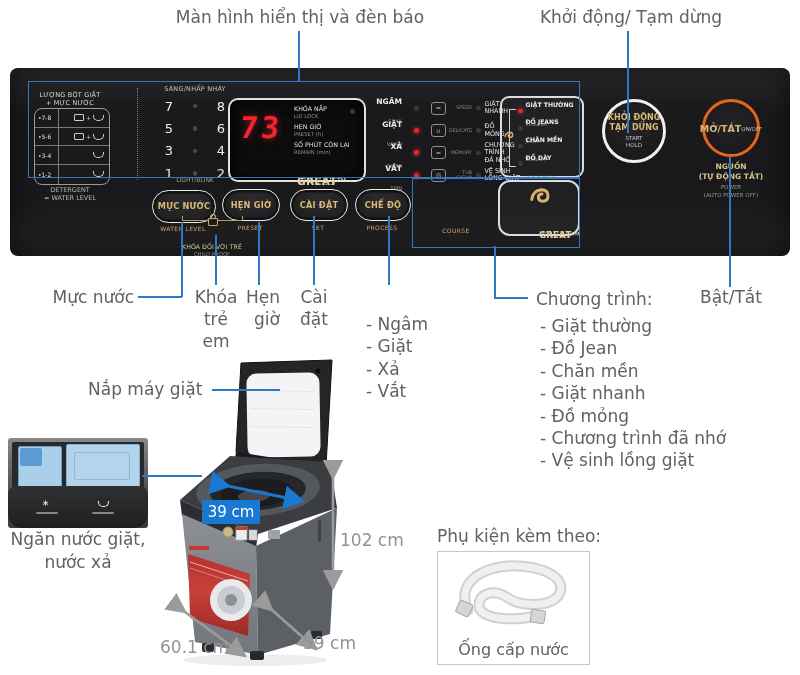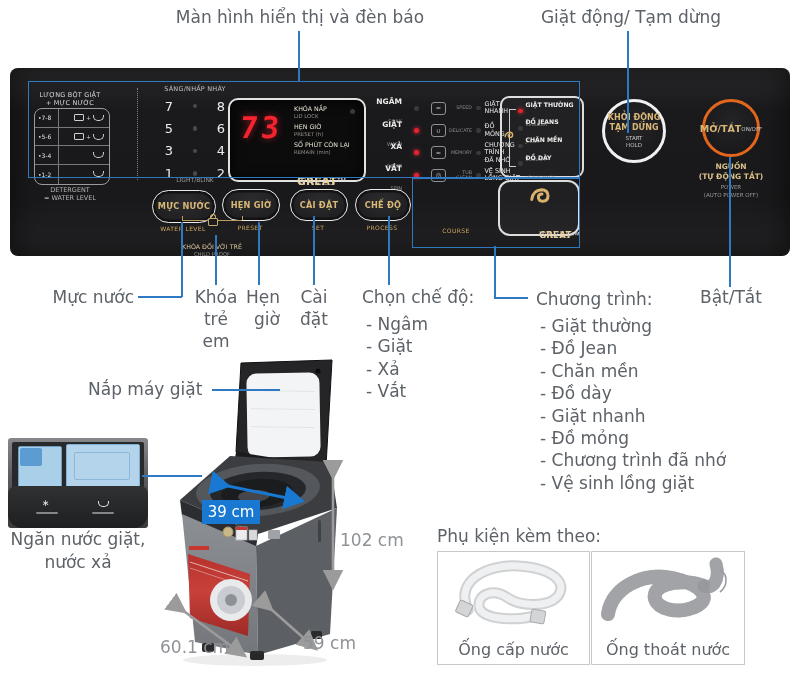--- a/index.html
+++ b/index.html
@@ -149,21 +149,21 @@
   
   .acc-box{position:absolute;border:1px solid #c6c9cc;background:#fff;}
   .acc-label{position:absolute;left:0;right:0;bottom:5px;text-align:center;color:#5d6268;font-size:16px;}
 </style>
 </head>
 <body>
 
 <div id="page">
 
   <div class="ann" style="left:120px;top:6px;width:360px;text-align:center;">Màn hình hiển thị và đèn báo</div>
-  <div class="ann" style="left:525px;top:6px;width:212px;text-align:center;">Giặt động/ Tạm dừng</div>
+  <div class="ann" style="left:525px;top:6px;width:212px;text-align:center;">Khởi động/ Tạm dừng</div>
 
   <div class="vline" style="left:298px;top:31px;height:50px;"></div>
   <div class="vline" style="left:627px;top:31px;height:102px;"></div>
   <div class="bluerect" style="left:28px;top:81px;width:550px;height:95px;"></div>
   <div class="bluerect" style="left:412px;top:178px;width:166px;height:68px;"></div>
   <div class="vline" style="left:181px;top:222px;height:75px;"></div>
   <div class="hline" style="left:138px;top:296px;width:44px;"></div>
   <div class="vline" style="left:215px;top:235px;height:50px;"></div>
   <div class="vline" style="left:258px;top:222px;height:63px;"></div>
   <div class="vline" style="left:313px;top:216px;height:69px;"></div>
@@ -422,36 +422,34 @@
 
   <div class="ann" style="left:28px;top:286px;width:106px;text-align:right;">Mực nước</div>
   <div class="ann" style="left:186px;top:286px;width:60px;text-align:center;">Khóa
 trẻ
 em</div>
   <div class="ann" style="left:238px;top:286px;width:42px;text-align:right;">Hẹn
 giờ</div>
   <div class="ann" style="left:293px;top:286px;width:42px;text-align:center;">Cài
 đặt</div>
 
-  <div class="ann" style="left:362px;top:286px;">Chọn chế độ:</div>
   <ul class="ann-list" style="left:362px;top:309px;">
 
   <li>- Ngâm</li>
       <li>- Giặt</li>
       <li>- Xả</li>
       <li>- Vắt</li>
     </ul>
 
   <div class="ann" style="left:536px;top:288px;">Chương trình:</div>
   <ul class="ann-list" style="left:536px;top:311px;">
 
   <li>- Giặt thường</li>
       <li>- Đồ Jean</li>
       <li>- Chăn mền</li>
-      <li>- Đồ dày</li>
       <li>- Giặt nhanh</li>
       <li>- Đồ mỏng</li>
       <li>- Chương trình đã nhớ</li>
       <li>- Vệ sinh lồng giặt</li>
     </ul>
 
   <div class="ann" style="left:695px;top:286px;width:72px;text-align:center;">Bật/Tắt</div>
   <div class="ann" style="left:88px;top:378px;">Nắp máy giặt</div>
   <div class="ann" style="left:8px;top:528px;width:140px;text-align:center;line-height:23px;">Ngăn nước giặt,
 nước xả</div>
@@ -551,24 +549,14 @@
   <div class="acc-box" style="left:437px;top:551px;width:151px;height:112px;">
     <svg width="149" height="82" viewBox="0 0 149 82">
       <path d="M30,58 C16,28 50,12 80,14 C114,16 130,30 120,44 C110,56 82,54 70,46 C55,36 40,42 41,54 C42,66 70,70 98,64" fill="none" stroke="#cfd1d3" stroke-width="11" stroke-linecap="round"></path>
       <path d="M30,58 C16,28 50,12 80,14 C114,16 130,30 120,44 C110,56 82,54 70,46 C55,36 40,42 41,54 C42,66 70,70 98,64" fill="none" stroke="#eef0f1" stroke-width="7" stroke-linecap="round"></path>
       <rect x="20" y="50" width="13" height="14" rx="2" fill="#d3d5d7" stroke="#a8abad" stroke-width="1" transform="rotate(-65 26 57)"></rect>
       <rect x="93" y="58" width="14" height="13" rx="2" fill="#d3d5d7" stroke="#a8abad" stroke-width="1" transform="rotate(10 100 64)"></rect>
     </svg>
     <div class="acc-label">Ống cấp nước</div>
   </div>
 
-  <div class="acc-box" style="left:591px;top:551px;width:152px;height:112px;">
-    <svg width="150" height="82" viewBox="0 0 150 82">
-      <path d="M16,62 C20,36 50,20 80,26 C112,33 122,48 100,56 C80,63 60,54 63,42 C66,30 94,27 112,34" fill="none" stroke="#b6b9bc" stroke-width="14" stroke-linecap="round"></path>
-      <path d="M112,34 C122,38 128,26 124,12" fill="none" stroke="#b6b9bc" stroke-width="13" stroke-linecap="round"></path>
-      <path d="M16,62 C20,36 50,20 80,26 C112,33 122,48 100,56 C80,63 60,54 63,42 C66,30 94,27 112,34" fill="none" stroke="#8f9295" stroke-width="14" stroke-linecap="round" stroke-dasharray="1.5,3.5" opacity="0.55"></path>
-      <path d="M112,34 C122,38 128,26 124,12" fill="none" stroke="#8f9295" stroke-width="13" stroke-linecap="round" stroke-dasharray="1.5,3.5" opacity="0.55"></path>
-      <path d="M128,18 C136,22 136,34 128,40" fill="none" stroke="#9a9da0" stroke-width="1.6"></path>
-    </svg>
-    <div class="acc-label">Ống thoát nước</div>
-  </div>
 
 </div>
 
 </body></html>

